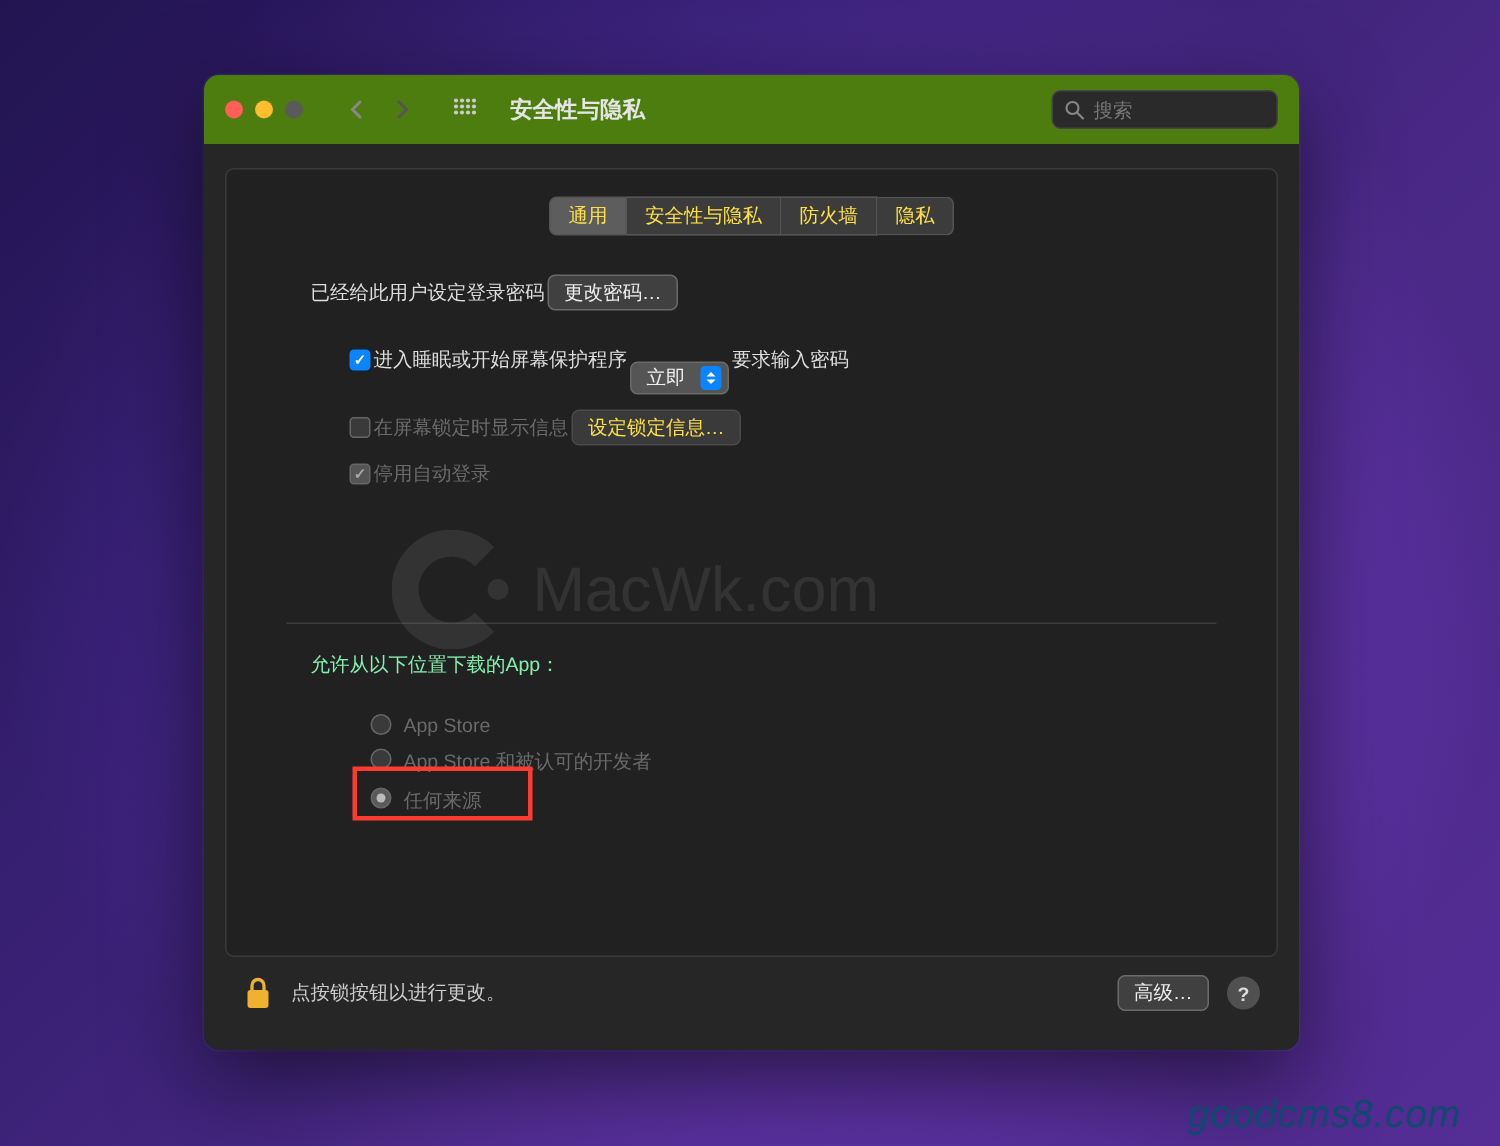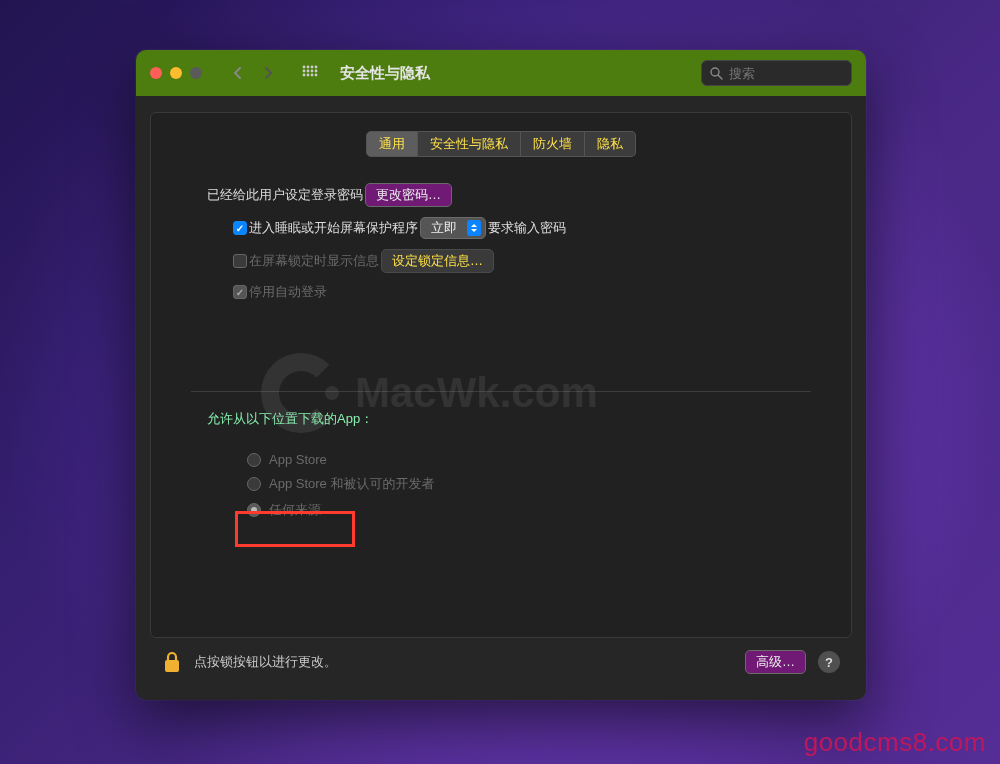--- a/index.html
+++ b/index.html
@@ -120,21 +120,21 @@
 .tab + .tab { border-left: none; }
 .tab.active { background: #5d5d5e; }
 .section1 {
   margin-top: 26px;
   padding: 0 56px;
 }
 .row { display: flex; align-items: center; gap: 2px; margin-bottom: 10px; }
 .row.indent { padding-left: 26px; }
 .row.disabled { color: #6a6a6a; }
 .btn {
-  background: #701a75;
+  background: #404040;
   border: 1px solid #6a6a6b;
   border-radius: 5px;
   color: #eee;
   padding: 2px 10px;
   font-size: 13px;
   cursor: pointer;
 }
 .btn.disabled {
   background: #3a3a3b;
   border-color: #4a4a4b;
@@ -174,20 +174,21 @@
   background: #555556;
   border: 1px solid #6a6a6b;
   border-radius: 5px;
   color: #eee;
   padding: 1px 4px 1px 10px;
   font-size: 13px;
   display: inline-flex;
   align-items: center;
   gap: 10px;
   cursor: pointer;
+  margin-top: 24px;
 }
 .select .stepper {
   width: 14px; height: 16px;
   background: #0a84ff;
   border-radius: 3px;
   display: flex;
   flex-direction: column;
   align-items: center;
   justify-content: center;
   gap: 0;
@@ -216,36 +217,36 @@
   position: absolute;
   width: 14px; height: 14px;
   background: #aaa;
   border-radius: 50%;
   right: -16px;
   top: 50%;
   transform: translateY(-50%);
 }
 .wm-text {
   font-size: 42px;
-  font-weight: 700;
+  font-weight: 400;
   color: #aaa;
 }
 .divider {
   border: none;
   border-top: 1px solid #3d3d3e;
   margin: 90px 40px 0;
 }
 .section2 {
   margin-top: 18px;
   padding: 0 56px;
 }
 .section2-title { color: #86efac; margin-bottom: 24px; }
 .radio-row {
   display: flex;
-  align-items: center;
+  align-items: flex-start;
   gap: 8px;
   margin-bottom: 8px;
   padding-left: 40px;
   color: #6a6a6a;
 }
 .radio {
   width: 14px; height: 14px;
   border-radius: 50%;
   border: 1px solid #666;
   background: #3a3a3b;
@@ -288,25 +289,26 @@
   color: #ddd;
   display: flex;
   align-items: center;
   justify-content: center;
   font-weight: bold;
   cursor: pointer;
 }
 .credit {
   position: absolute;
   bottom: 6px;
-  right: 14px;
-  color: #be185d;
+  right: 26px;
+  color: #0c4a6e;
   font-size: 26px;
   font-weight: 400;
   letter-spacing: 0.5px;
+  font-style: italic;
 }
 </style>
 </head>
 <body>
 
 <div class="window">
   <div class="titlebar">
     <div class="traffic-lights">
       <div class="tl close"></div>
       <div class="tl min"></div>

